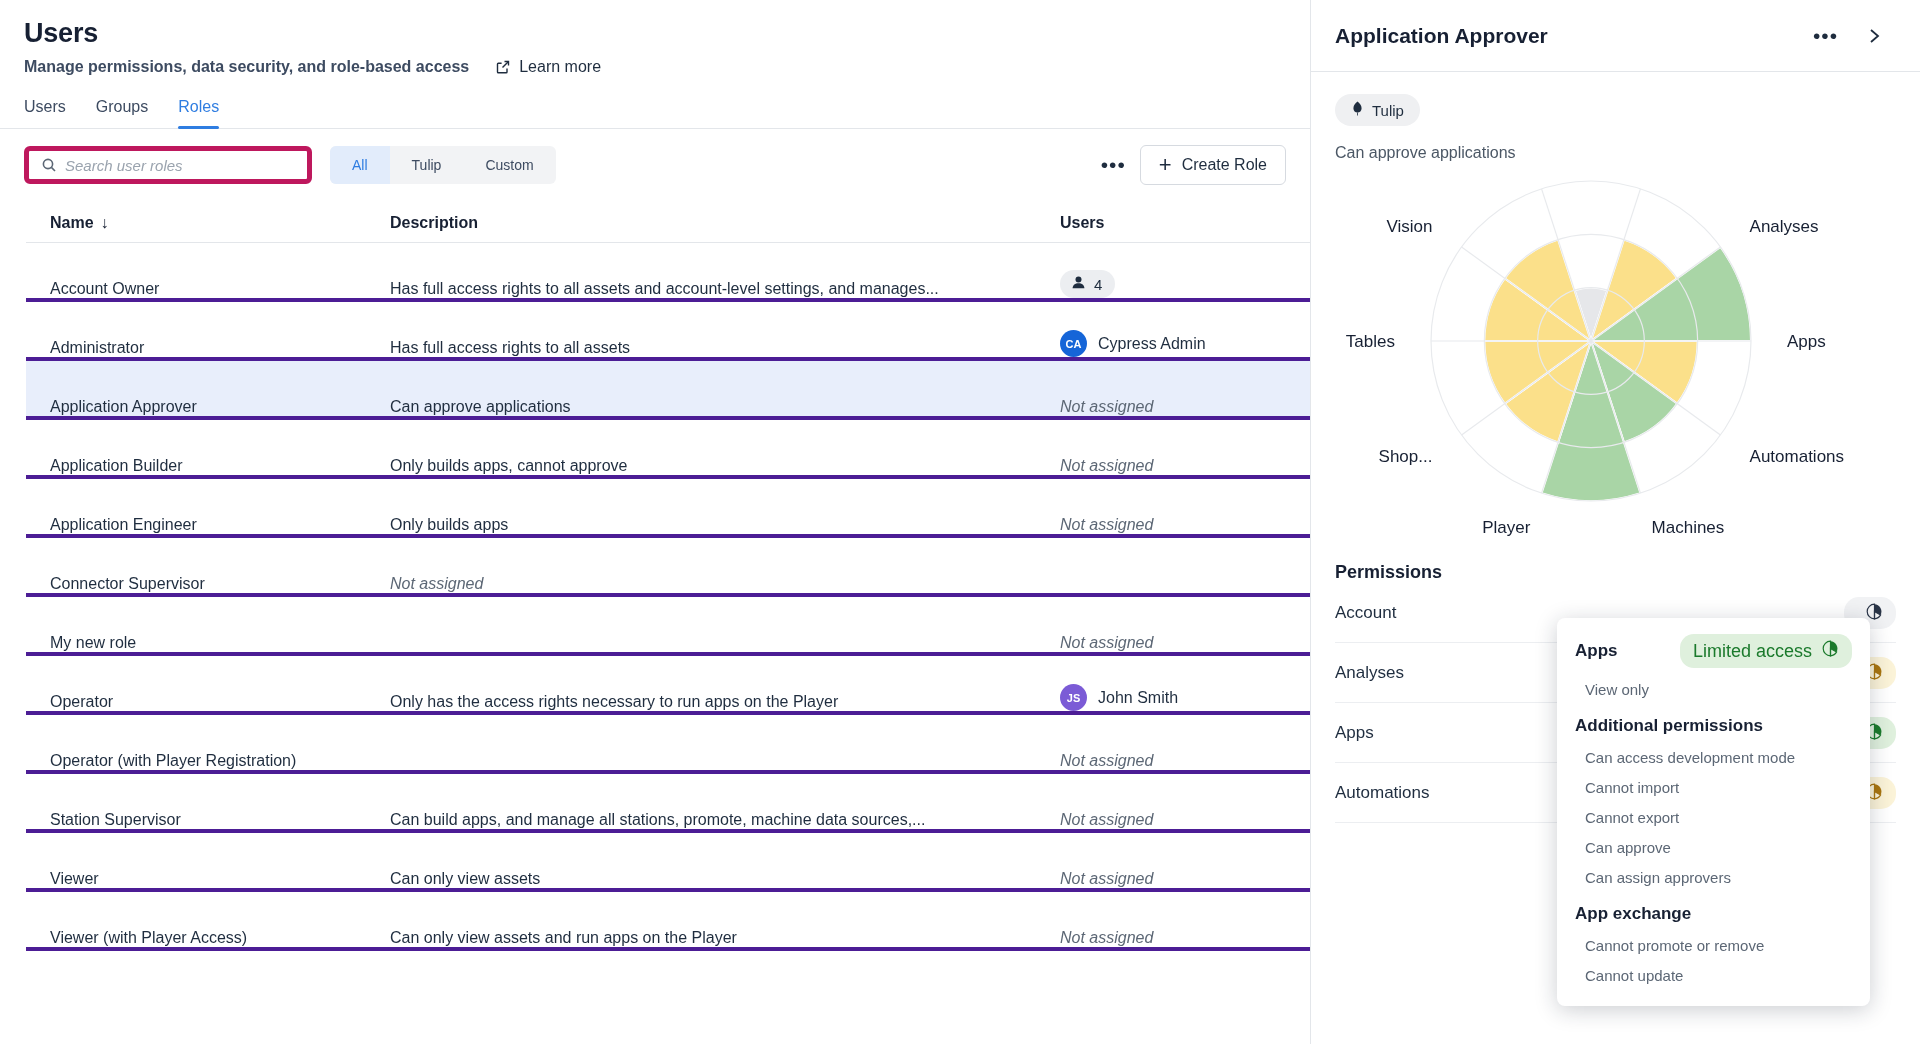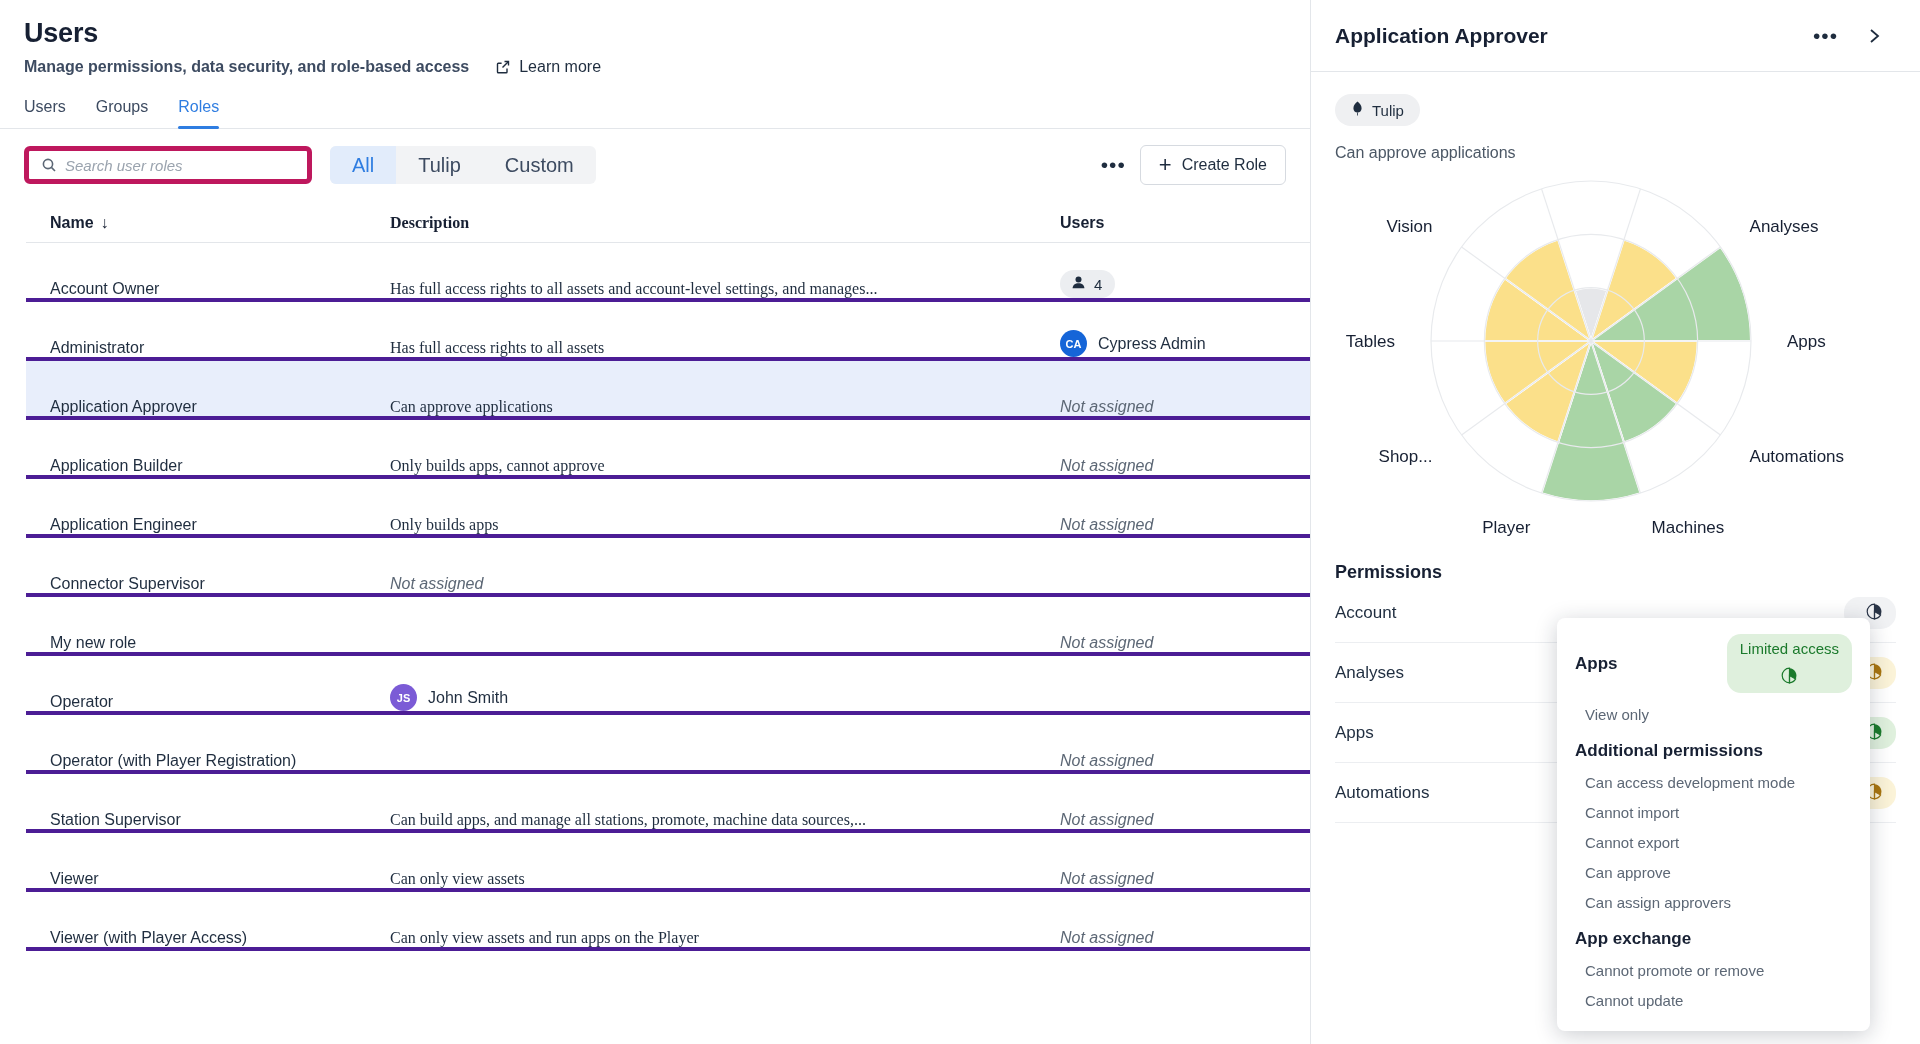--- a/index.html
+++ b/index.html
@@ -34,38 +34,38 @@
     display:flex; align-items:center; padding-left: 36px;
   }
   .search-box .sicon { position:absolute; left:12px; top:50%; transform:translateY(-50%); width:16px; height:16px; }
   .search-box input {
     border:none; outline:none; font-size:15px; font-style: italic; color:#6b7683;
     width: 100%; font-family:"Liberation Sans", sans-serif; background:transparent;
   }
   .search-box input::placeholder { color:#9aa3ae; font-style: italic; }
 
   .segmented { display:flex; margin-left: 18px; background:#f2f3f5; border-radius:6px; height:38px; overflow:hidden;}
-  .seg { display:flex; align-items:center; justify-content:center; padding: 0 22px; font-size:20px; color:#3d4b61; cursor:pointer; }
+  .seg { display:flex; align-items:center; justify-content:center; padding: 0 22px; font-size:14px; color:#3d4b61; cursor:pointer; }
   .seg.active { background:#e2ecfb; color:#2f7de1; }
 
   .tb-spacer { flex:1; }
   .kebab-btn { font-size: 21px; letter-spacing:1px; color:#1f2d3f; padding: 0 14px; cursor:pointer; line-height: 12px; }
   .create-btn {
     display:flex; align-items:center; gap:10px; height:40px; padding: 0 18px;
     border:1px solid #d6dae0; border-radius:6px; background:#fff; font-size:16px; color:#1f2d3f; cursor:pointer;
   }
   .plus { font-size:22px; font-weight: 300; line-height:1; }
 
   
   .tbl { margin-top: 18px; width: 1310px; padding-left: 26px; }
   .thead, .trow { display:flex; align-items:center; padding: 0 24px; }
   .thead { height: 40px; border-bottom: 1px solid #e3e6ea; }
   .th { font-size:16px; font-weight:bold; color:#172033; display:flex; align-items:center; gap:7px;}
   .c-name { width: 340px; }
-  .c-desc { width: 670px; font-family: Liberation Serif, serif; }
+  .c-desc { width: 670px; }
   .c-users { flex:1; }
   .trow { height: 59px; border-bottom: 4px solid #4c1d95; cursor:pointer;align-items:flex-end; }
   .trow.selected { background:#e8eefb; }
   .cell { font-size:16px; color:#1f2d3f; white-space:nowrap; overflow:hidden; text-overflow:ellipsis; }
   .cell.desc { padding-right: 16px; }
   .notassigned { font-style: italic; color:#5c6775;margin-top:12px; }
   .userchip { display:flex; align-items:center; gap:11px; }
   .avatar {
     width:27px; height:27px; border-radius:50%; color:#fff;
     font-size:11px; font-weight:bold; display:flex; align-items:center; justify-content:center;
@@ -98,21 +98,21 @@
   
   .tooltip {
     position:absolute; left: 1557px; top: 618px; width: 313px;
     background:#fff; border-radius: 8px; box-shadow: 0 4px 22px rgba(23,32,51,.22);
     padding: 16px 18px 22px 18px; z-index: 50;
   }
   .tt-head { display:flex; align-items:center; }
   .tt-title { font-size:17px; font-weight:bold; color:#172033; flex:1; }
   .tt-pill {
     display:inline-flex; align-items:center; gap:10px; background:#dff0dd; color:#1b7a2c;
-    border-radius:14px; padding: 6px 13px; font-size:15px; font-weight:500;flex-direction:column;
+    border-radius:14px; padding: 6px 13px; font-size:18px; font-weight:500;
   }
   .tt-sub { font-size:15px; color:#5c6775; margin: 13px 0 0 10px; }
   .tt-group { font-size:17px; font-weight:bold; color:#172033; margin-top: 18px; }
   .tt-item { font-size:15px; color:#5c6775; margin: 13px 0 0 10px; }
 </style>
 </head>
 <body>
 
 <div id="app">
 
@@ -218,20 +218,21 @@
             <div class="cell c-name">Connector Supervisor</div>
             <div class="cell c-users"><span class="notassigned">Not assigned</span></div>
           </div>
           <div class="trow">
             <div class="cell c-name">My new role</div>
             <div class="cell desc c-desc"></div>
             <div class="cell c-users"><span class="notassigned">Not assigned</span></div>
           </div>
           <div class="trow">
             <div class="cell c-name">Operator</div>
+            <div class="cell desc c-desc">Only has the access rights necessary to run apps on the Player</div>
             <div class="cell c-users">
               <span class="userchip">
                 <span class="avatar" style="background:#7B5BD6">JS</span>
                 <span>John Smith</span>
               </span>
             </div>
           </div>
           <div class="trow">
             <div class="cell c-name">Operator (with Player Registration)</div>
             <div class="cell desc c-desc"></div>

